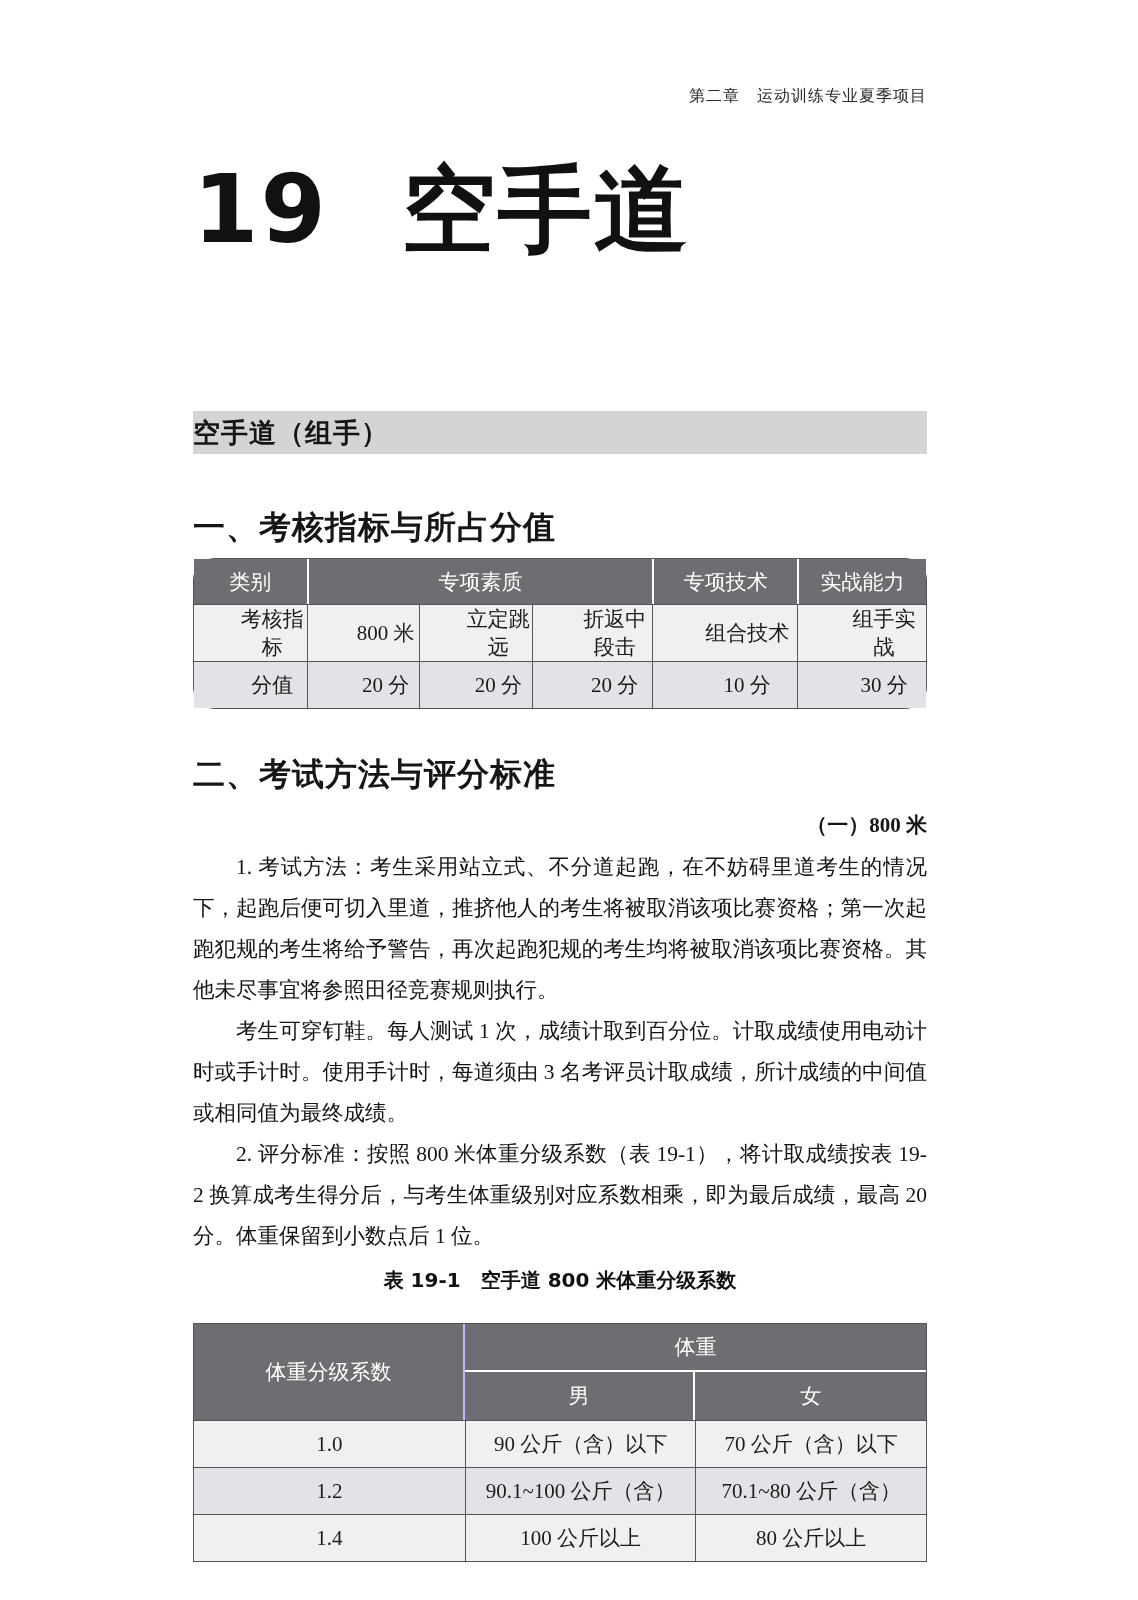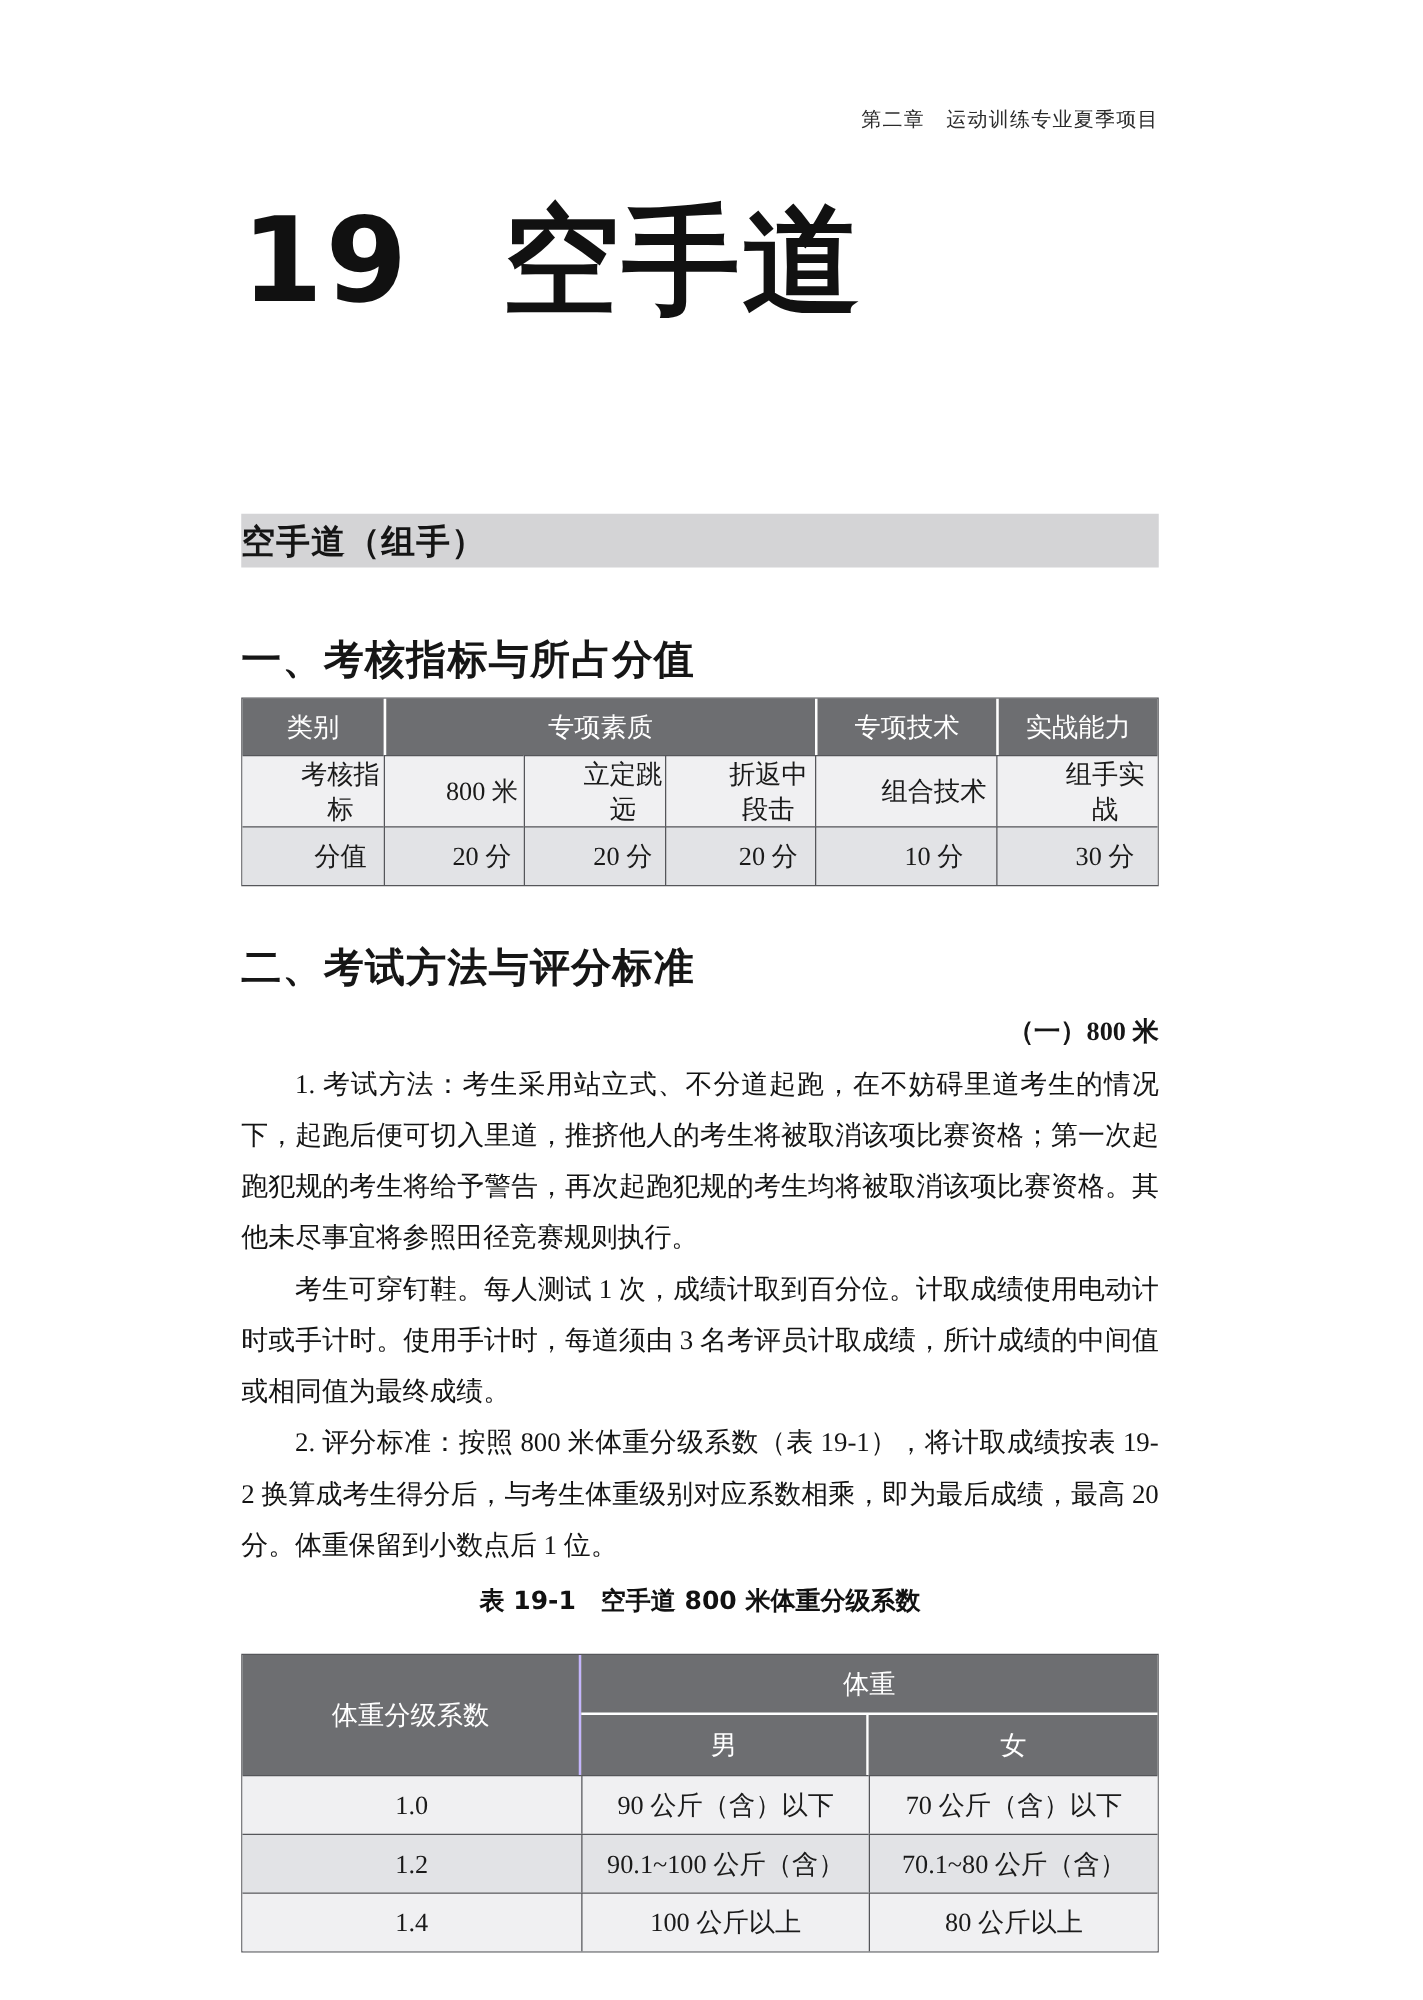--- a/index.html
+++ b/index.html
@@ -72,21 +72,21 @@
   .body-text p {
     font-size:21.5px;
     line-height:41px;
     text-indent:2em;
     text-align:justify;
     color:#141414;
   }
 
   
   .table-wrap { border:1px solid #55565a; }
-  .score-wrap { margin-top:16px; }
+  .score-wrap { margin-top:16px;border-radius:22px; }
   table { width:100%; border-collapse:separate; border-spacing:0; table-layout:fixed; }
   th, td {
     text-align:center; vertical-align:middle;
     font-size:21px; font-weight:normal;
   }
   .score-table th {
     background:#6d6e71; color:#ffffff;
     height:45px;
   }
   .score-table th + th { border-left:2px solid #ffffff; }

